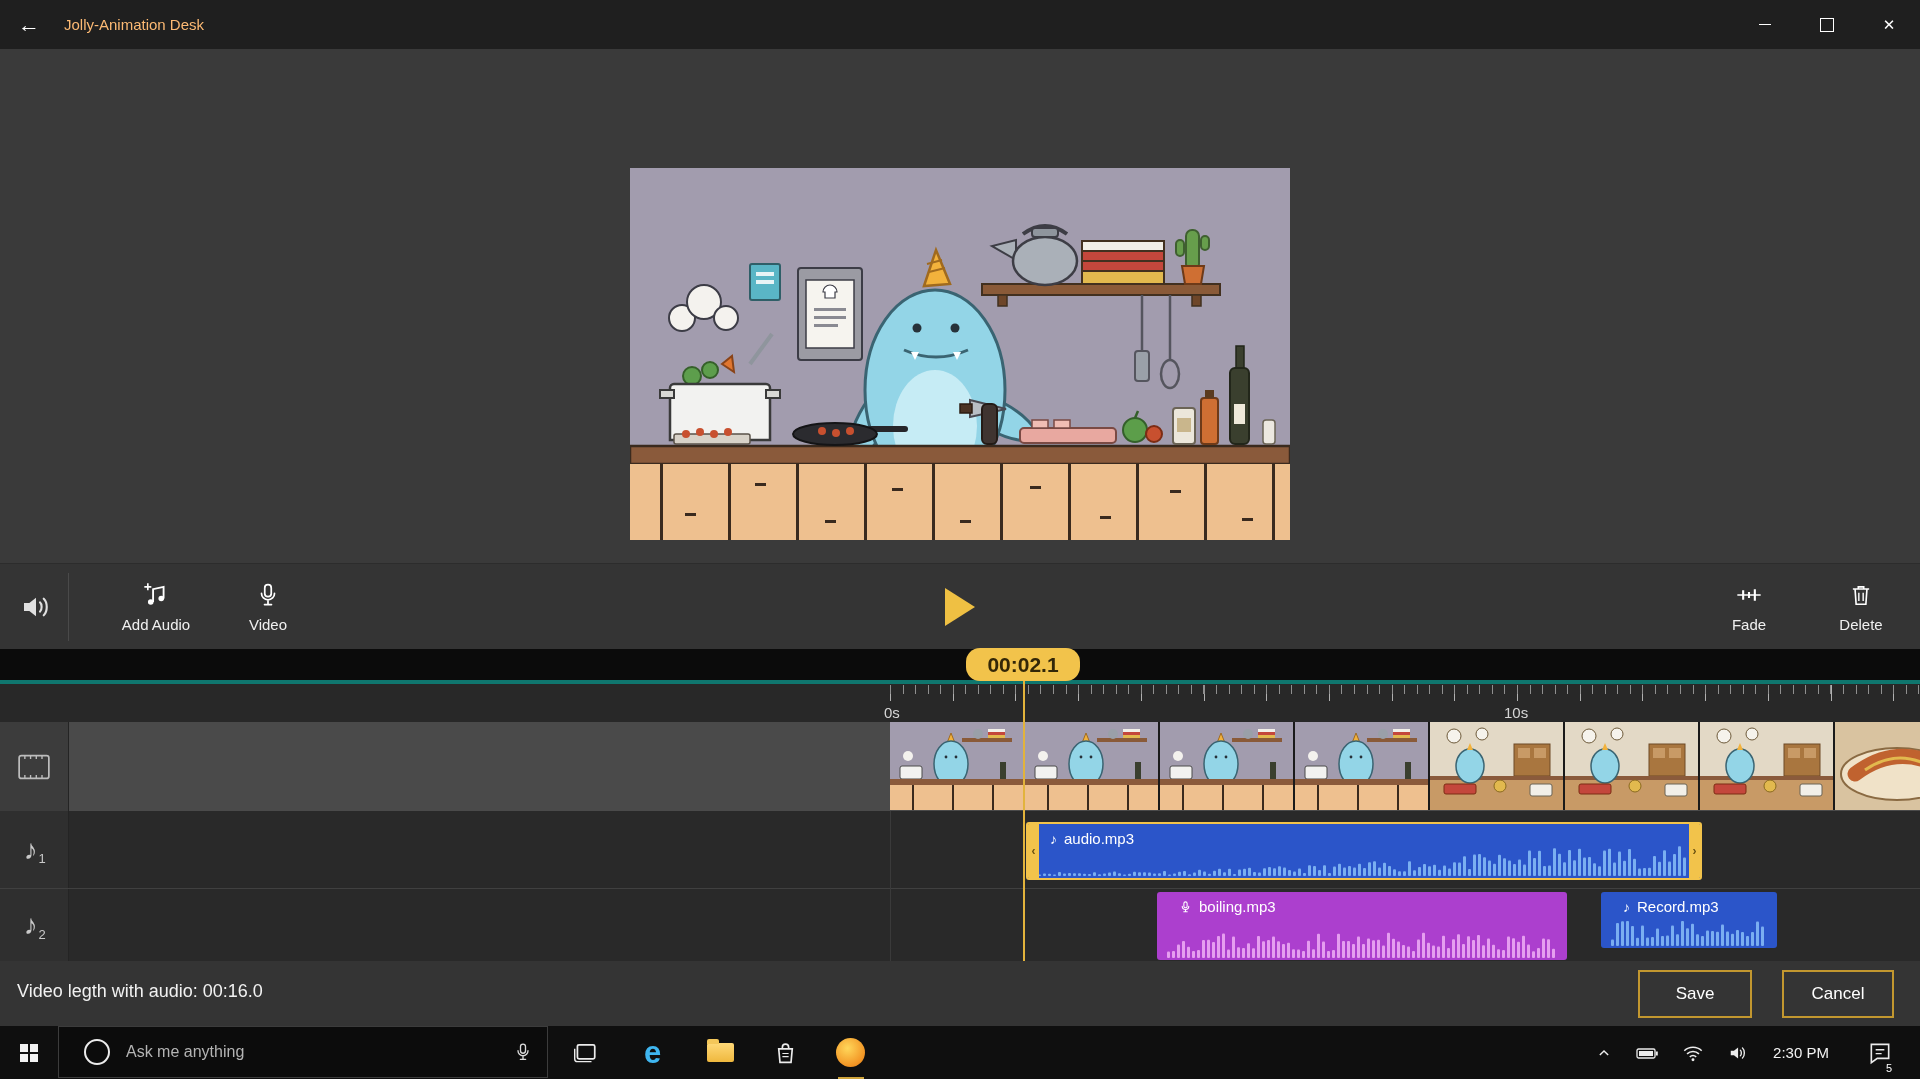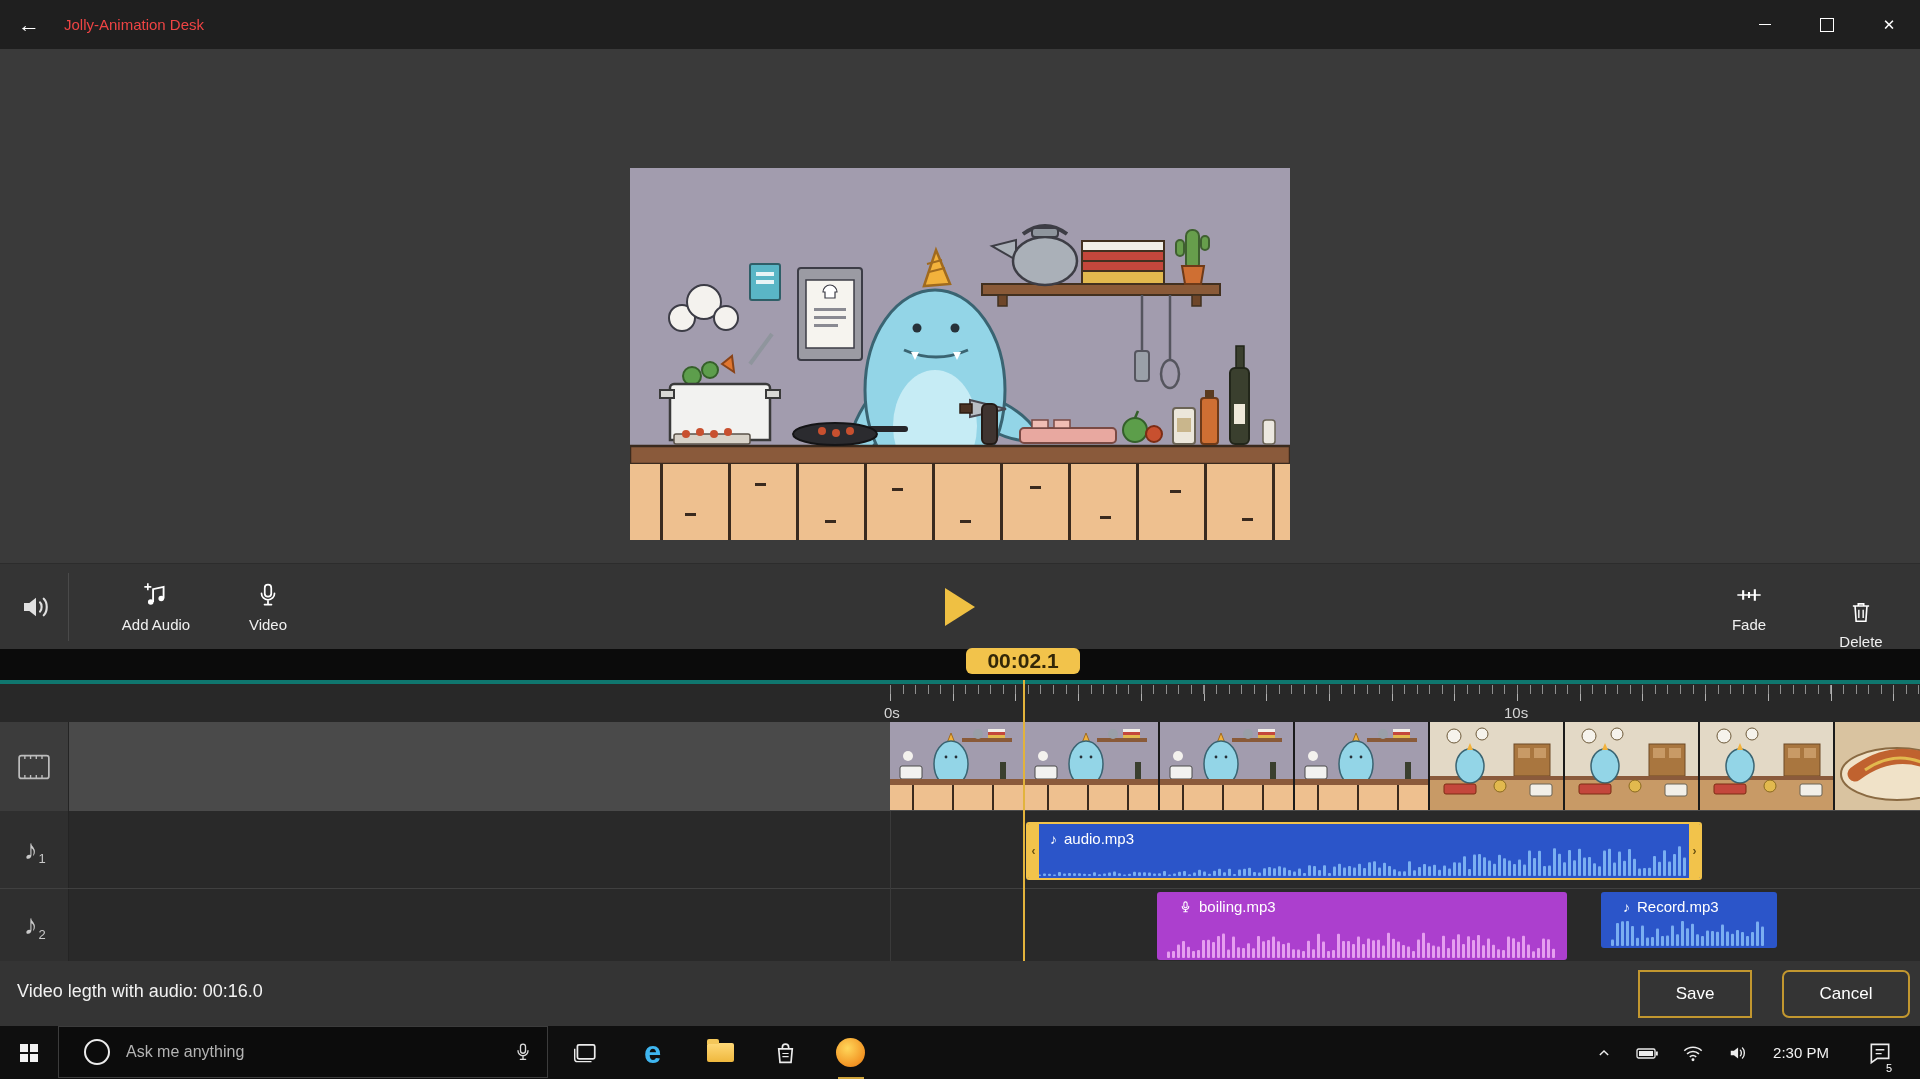--- a/index.html
+++ b/index.html
@@ -2,40 +2,40 @@
 <html><head>
 <meta charset="utf-8">
 <style>
   html,body{margin:0;padding:0;background:#000;}
   #app{position:relative;width:1920px;height:1079px;overflow:hidden;background:#3a3a3a;
        font-family:"Liberation Sans",sans-serif;color:#fff;-webkit-font-smoothing:antialiased;}
   .abs{position:absolute;}
   
   .titlebar{left:0;top:0;width:1920px;height:49px;background:#1f1f1f;display:flex;align-items:center;}
   .back-btn{width:58px;height:49px;display:flex;align-items:center;justify-content:center;font-size:22px;color:#fff;cursor:pointer;}
-  .app-title{font-size:15px;color:#ef4444;margin-left:6px;}
+  .app-title{font-size:15px;color:#fdba74;margin-left:6px;}
   .win-controls{margin-left:auto;display:flex;height:49px;}
   .win-btn{width:62px;height:49px;display:flex;align-items:center;justify-content:center;}
   .min-glyph{width:12px;height:1px;background:#fff;display:block;}
   .max-glyph{width:12px;height:12px;border:1.5px solid #fff;display:block;}
   .close-glyph{font-size:15px;color:#fff;}
   
   .preview-area{left:0;top:49px;width:1920px;height:514px;background:#3a3a3a;}
   .preview{left:630px;top:119px;width:660px;height:372px;}
   
   .toolbar{left:0;top:563px;width:1920px;height:86px;background:#343434;border-top:1px solid #2c2c2c;}
   .tool-btn{position:absolute;display:flex;flex-direction:column;align-items:center;justify-content:center;gap:7px;height:86px;top:0;cursor:pointer;}
   .tool-label{font-size:15px;color:#f0f0f0;}
   .v-divider{position:absolute;left:68px;top:9px;width:1px;height:68px;background:#4a4a4a;}
   .speaker-btn{position:absolute;left:12px;top:0;width:48px;height:86px;display:flex;align-items:center;justify-content:center;cursor:pointer;}
   .play-btn{position:absolute;left:945px;top:24px;width:0;height:0;border-left:30px solid #EFC043;border-top:19px solid transparent;border-bottom:19px solid transparent;cursor:pointer;}
   
   .time-strip{left:0;top:649px;width:1920px;height:31px;background:#0b0b0b;}
-  .timestamp-badge{left:966px;top:648px;width:114px;height:26px;background:#F2C34B;color:#332708;
-        font-size:21px;font-weight:bold;display:flex;align-items:center;justify-content:center;border-radius:6px;z-index:8;}
+  .timestamp-badge{left:966px;top:648px;width:114px;height:33px;background:#F2C34B;color:#332708;
+        font-size:21px;font-weight:bold;display:flex;align-items:center;justify-content:center;border-radius:14px;z-index:8;}
   .ruler{left:0;top:680px;width:1920px;height:42px;background:#282828;border-top:4px solid #0f766e;cursor:pointer;}
   .ticks-minor{left:890px;top:1px;width:1030px;height:9px;
         background:repeating-linear-gradient(90deg,#8f8f8f 0 1px,transparent 1px 12.54px);}
   .ticks-major{left:890px;top:1px;width:1030px;height:16px;
         background:repeating-linear-gradient(90deg,#b0b0b0 0 1px,transparent 1px 62.7px);}
   .ruler-label{position:absolute;top:20px;font-size:15px;color:#d6d6d6;}
   .video-row{left:0;top:722px;width:1920px;height:89px;background:#4a4a4a;cursor:pointer;}
   .video-gutter{left:0;top:0;width:68px;height:89px;background:#3c3c3c;border-right:1px solid #242424;display:flex;align-items:center;justify-content:center;}
   .thumbs{left:890px;top:0;width:1030px;height:88px;display:flex;overflow:hidden;}
   .thumbs svg{flex:0 0 135px;height:88px;display:block;}
@@ -58,21 +58,21 @@
   .waveform{position:absolute;left:10px;right:10px;bottom:2px;height:30px;z-index:2;}
   .handle{position:absolute;top:0;width:11px;height:100%;background:#F2C34B;display:flex;align-items:center;justify-content:center;
         color:#6b5212;font-size:12px;font-weight:bold;z-index:4;cursor:ew-resize;}
   .handle-l{left:0;} .handle-r{right:0;}
   
   .footer{left:0;top:961px;width:1920px;height:65px;background:#343434;}
   .status-text{position:absolute;left:17px;top:20px;font-size:18px;color:#f2f2f2;}
   .dlg-btn{position:absolute;top:9px;height:48px;background:transparent;border:2px solid #C2972F;color:#fff;
         font-size:17px;font-family:"Liberation Sans",sans-serif;cursor:pointer;}
   .save-btn{left:1638px;width:114px;}
-  .cancel-btn{left:1782px;width:128px;border-radius:7px;}
+  .cancel-btn{left:1782px;width:112px;}
   
   .taskbar{left:0;top:1026px;width:1920px;height:53px;background:#0f0f0f;}
   .start-btn{position:absolute;left:0;top:0;width:58px;height:53px;display:flex;align-items:center;justify-content:center;cursor:pointer;}
   .win-logo{display:grid;grid-template-columns:8px 8px;grid-template-rows:8px 8px;gap:2px;}
   .win-logo span{background:#f2f2f2;display:block;}
   .searchbox{position:absolute;left:58px;top:0;width:490px;height:52px;background:#0c0c0c;border:1px solid #3c3c3c;box-sizing:border-box;display:flex;align-items:center;}
   .cortana-ring{width:22px;height:22px;border:2px solid #ececec;border-radius:50%;margin-left:25px;flex:0 0 auto;}
   .search-input{flex:1;background:transparent;border:none;outline:none;color:#e0e0e0;font-size:16px;margin-left:14px;font-family:"Liberation Sans",sans-serif;}
   .search-input::placeholder{color:#b4b4b4;opacity:1;}
   .search-mic{margin-right:14px;flex:0 0 auto;display:flex;cursor:pointer;}
@@ -272,21 +272,21 @@
     <div class="play-btn" title=""></div>
 
     <div class="tool-btn" style="left:1704px;width:90px;">
       <svg width="28" height="28" viewBox="0 0 24 24">
         <path d="M2 12h20" stroke="#fff" stroke-width="1.3"></path>
         <path d="M7 8v8M12 9.5v5M17 7v10" stroke="#fff" stroke-width="1.8"></path>
       </svg>
       <span class="tool-label">Fade</span>
     </div>
 
-    <div class="tool-btn" style="left:1816px;width:90px;justify-content:flex-end;">
+    <div class="tool-btn" style="left:1816px;width:90px;">
       <svg width="26" height="28" viewBox="0 0 24 24">
         <path d="M4.5 6.5h15M9.5 6.5V4.5h5v2M6.5 6.5l1 14h9l1-14" stroke="#fff" stroke-width="1.5" fill="none"></path>
         <path d="M10 10v7.5M14 10v7.5" stroke="#fff" stroke-width="1.3"></path>
       </svg>
       <span class="tool-label">Delete</span>
     </div>
   </div>
 
   <div class="abs time-strip"></div>
   <div class="abs timestamp-badge">00:02.1</div>

